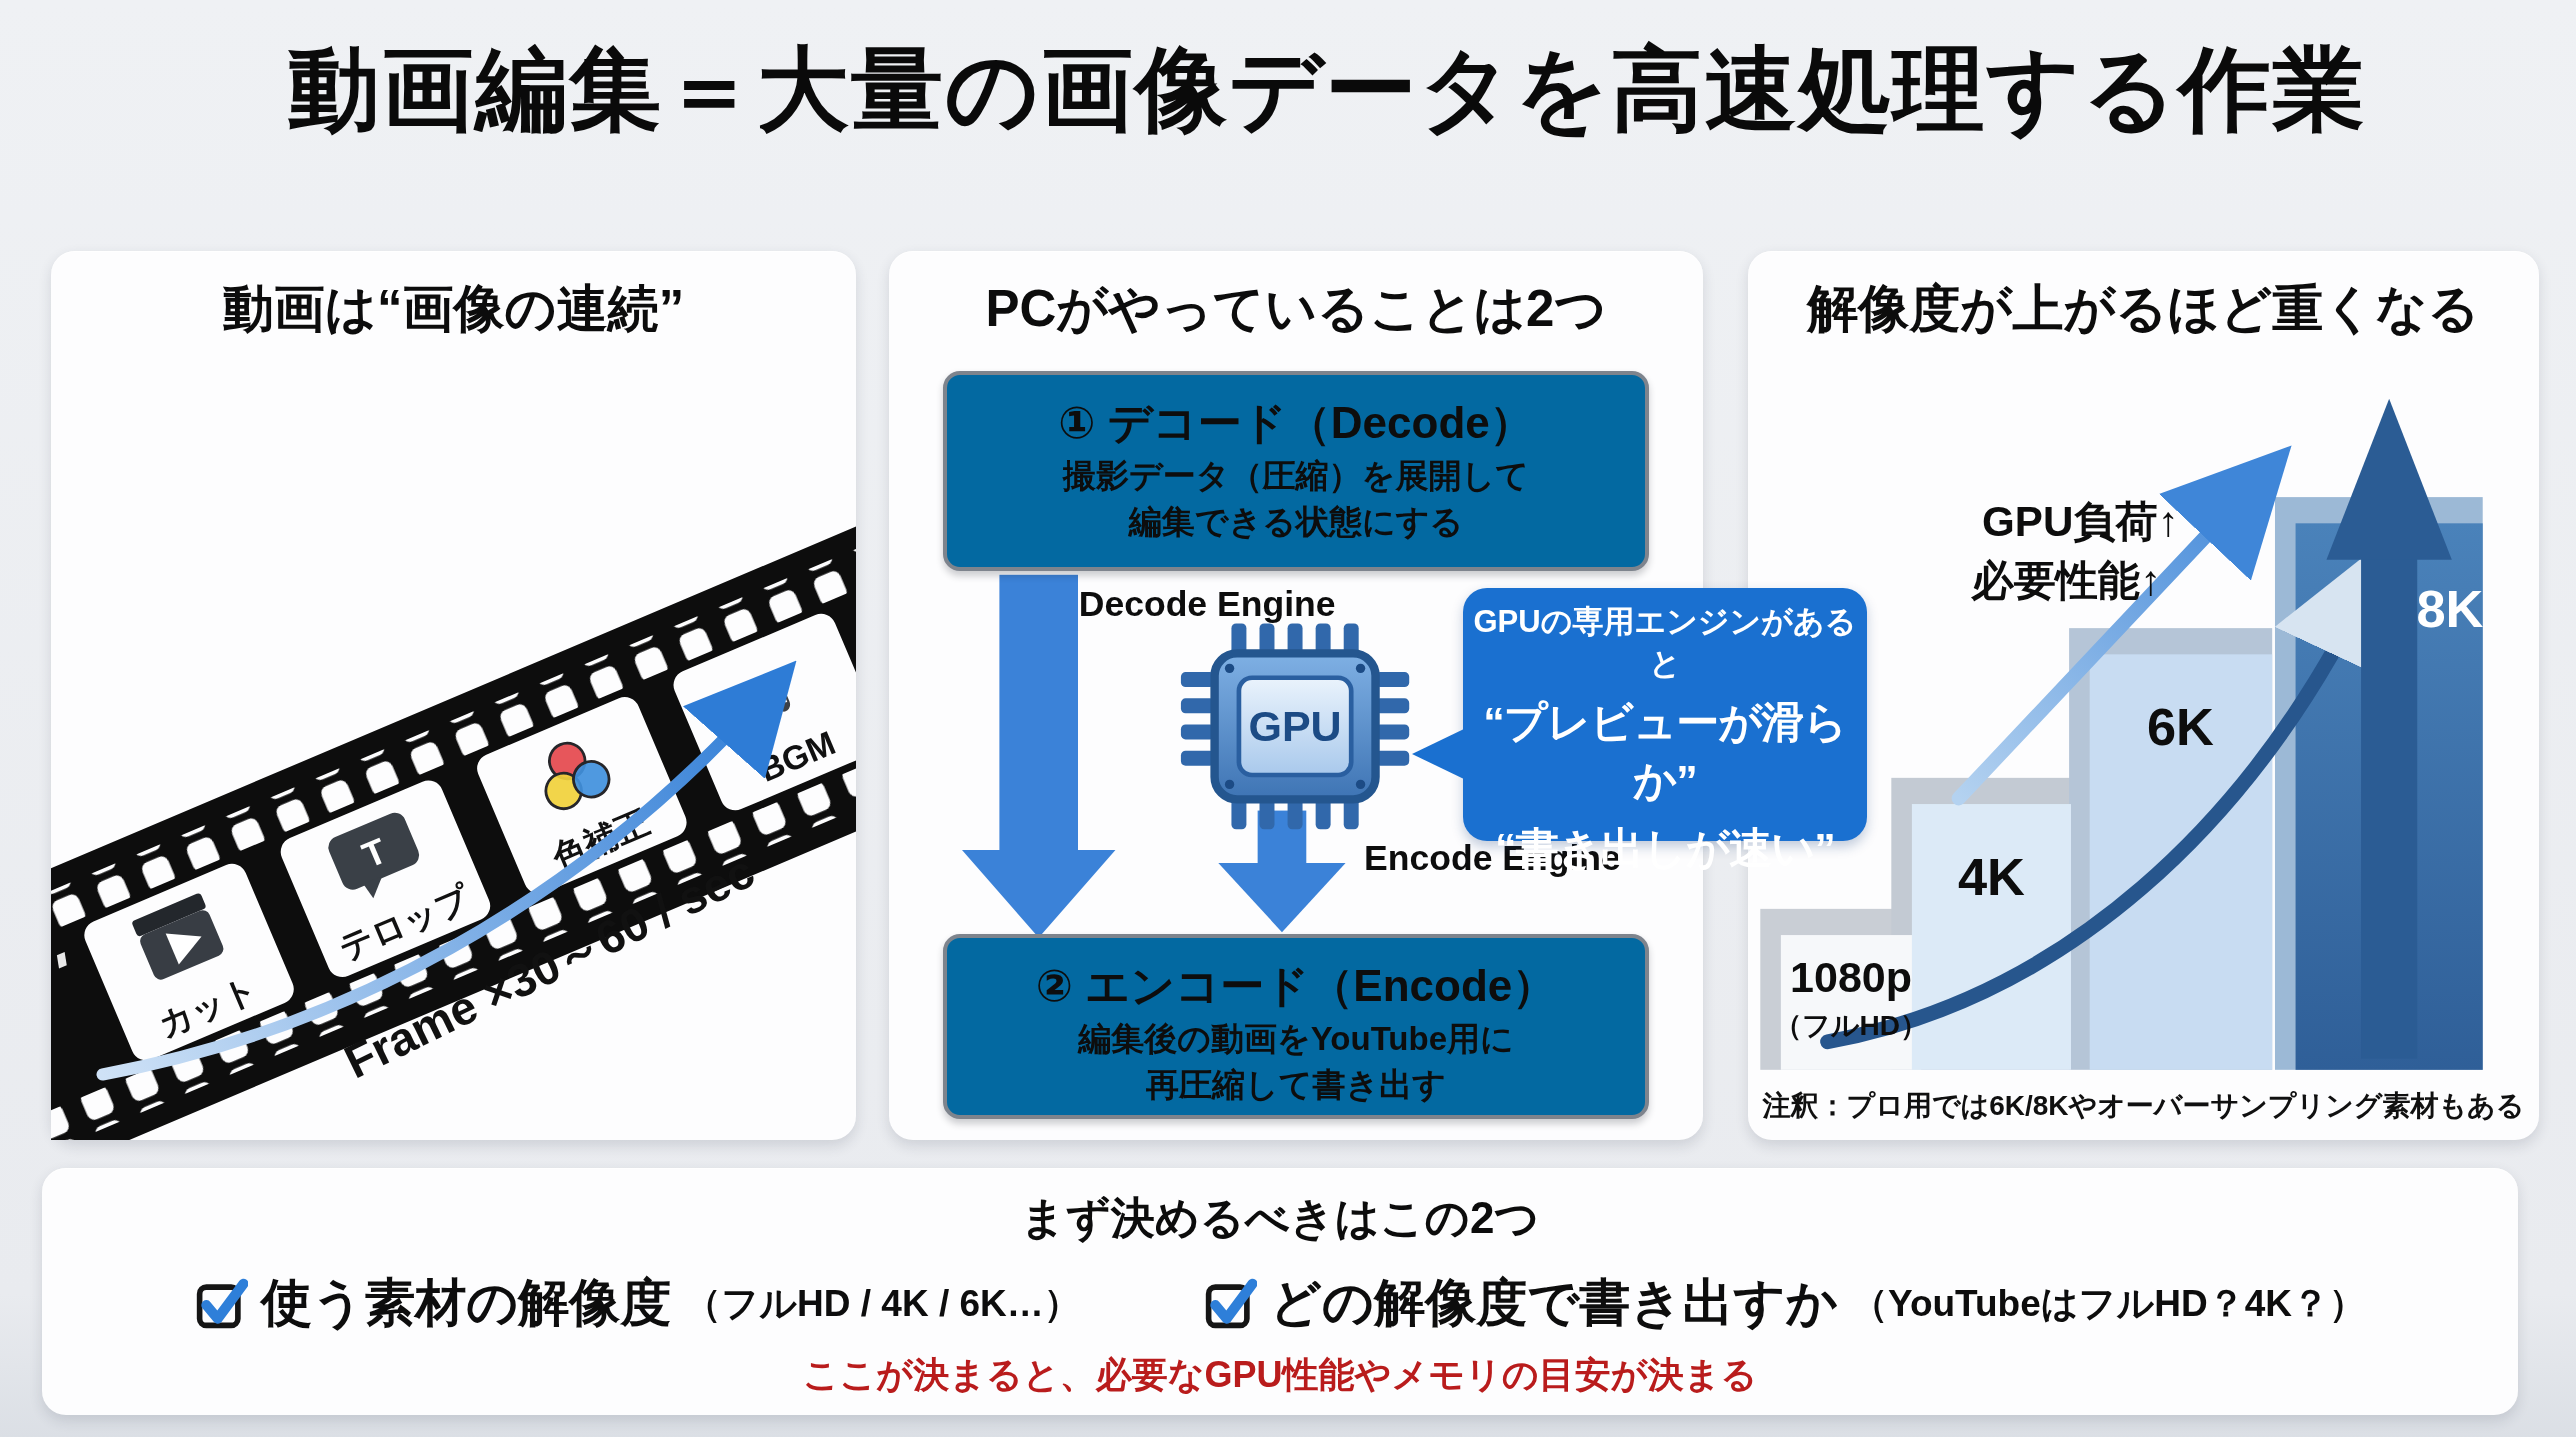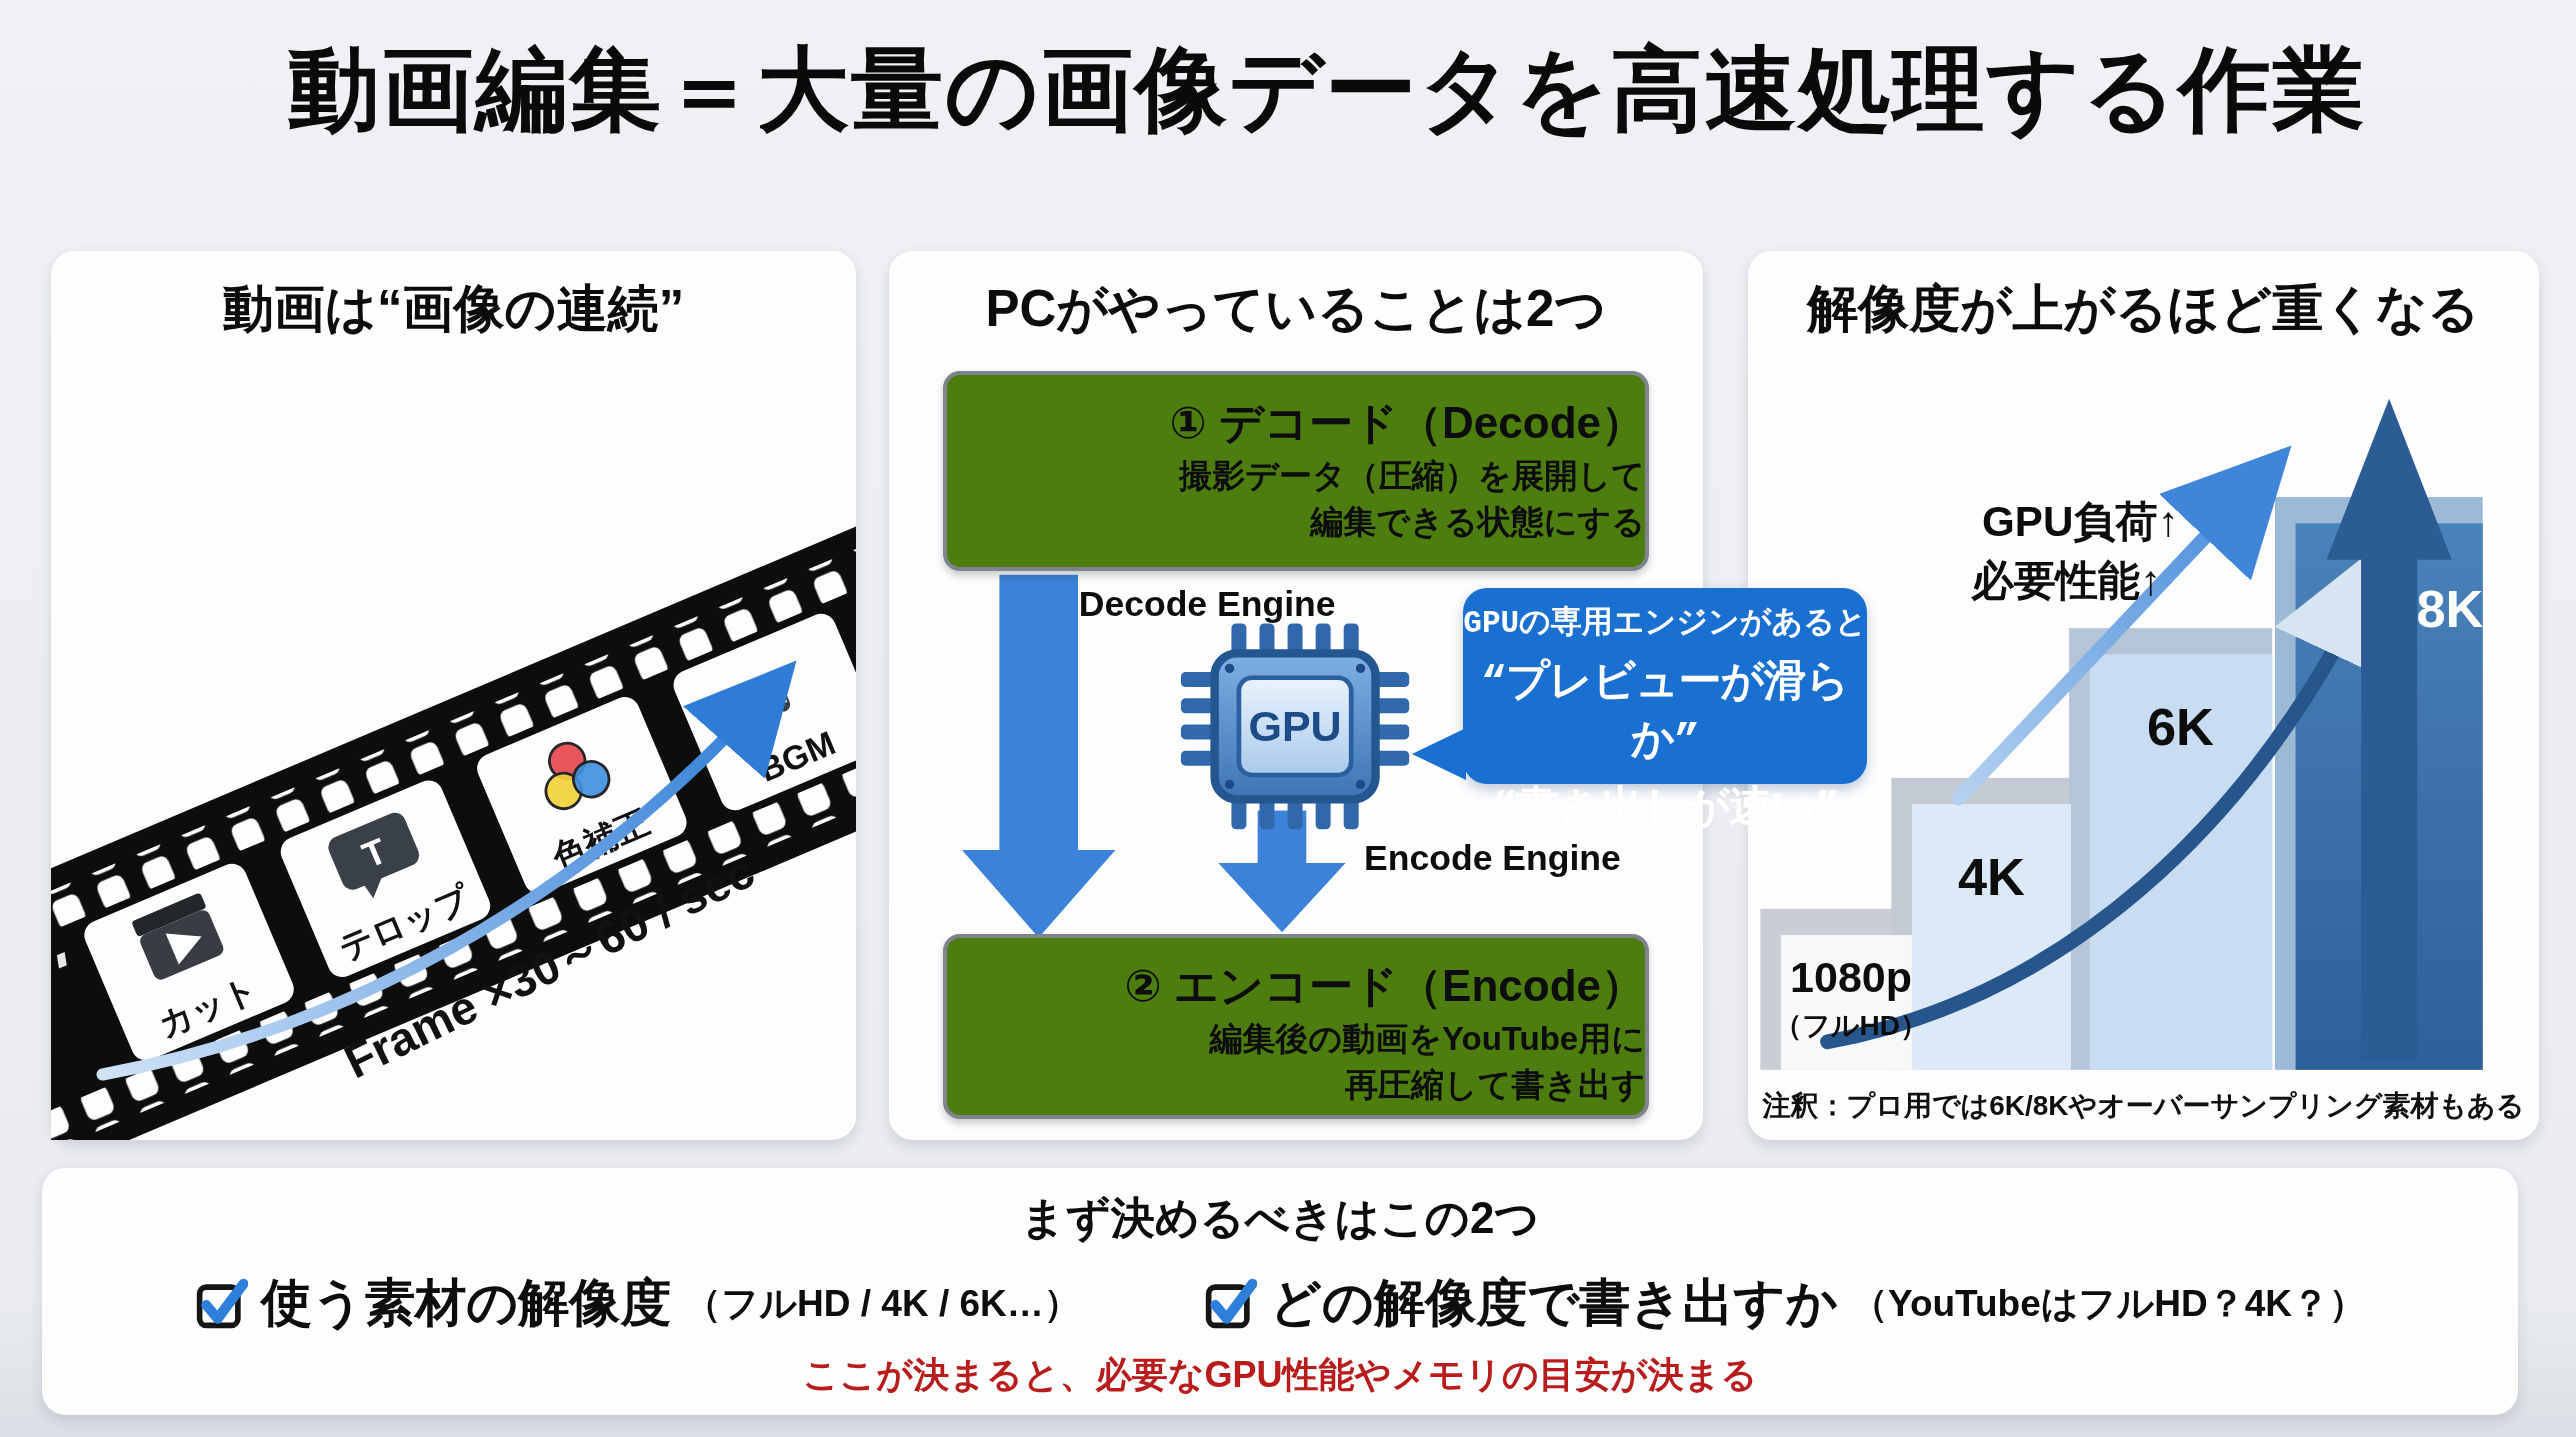--- a/index.html
+++ b/index.html
@@ -25,33 +25,33 @@
   .panel-resolution{left:1748px;top:251px;width:791px;height:889px;}
   .panel-summary{left:42px;top:1168px;width:2476px;height:247px;}
   .fill-svg{position:absolute;left:0;top:0;}
 
   .film-caption{
     position:absolute;left:0;top:742px;width:100%;text-align:center;
     font-size:41px;font-weight:800;line-height:1.42;color:#111;
   }
 
   .proc-box{
-    position:absolute;left:54px;width:706px;background:#4d7c0f;
-    border:4.7px solid #7e848d;border-radius:17px;text-align:right;
+    position:absolute;left:54px;width:706px;background:#0369a1;
+    border:4.7px solid #7e848d;border-radius:17px;text-align:center;
     box-shadow:0 4.7px 7.5px rgba(30,35,45,.22);box-sizing:border-box;z-index:2;
   }
   .decode-box{top:120px;height:200px;}
   .encode-box{top:683px;height:185px;}
   .proc-title{margin-top:19px;font-size:44px;font-weight:900;}
   .proc-line{font-size:33px;font-weight:800;line-height:1.38;}
 
   .speech-bubble{
-    position:absolute;left:1463px;top:588px;width:404px;height:196px;
+    position:absolute;left:1463px;top:588px;width:404px;height:253px;
     background:#1a70d0;border-radius:24px;color:#fff;text-align:center;z-index:5;
-    box-shadow:0 5.6px 11.2px rgba(20,60,120,.25);box-sizing:border-box;padding-top:13px;font-family:Liberation Mono, monospace;
+    box-shadow:0 5.6px 11.2px rgba(20,60,120,.25);box-sizing:border-box;padding-top:13px;
   }
   .bubble-tail{
     position:absolute;left:-51px;top:140px;width:0;height:0;
     border-top:26px solid transparent;border-bottom:26px solid transparent;
     border-right:54px solid #1a70d0;
   }
   .bubble-l1{font-size:31px;font-weight:800;}
   .bubble-l2,.bubble-l3{font-size:43px;font-weight:900;margin-top:9.4px;letter-spacing:-0.9px;}
 
   .res-note{

